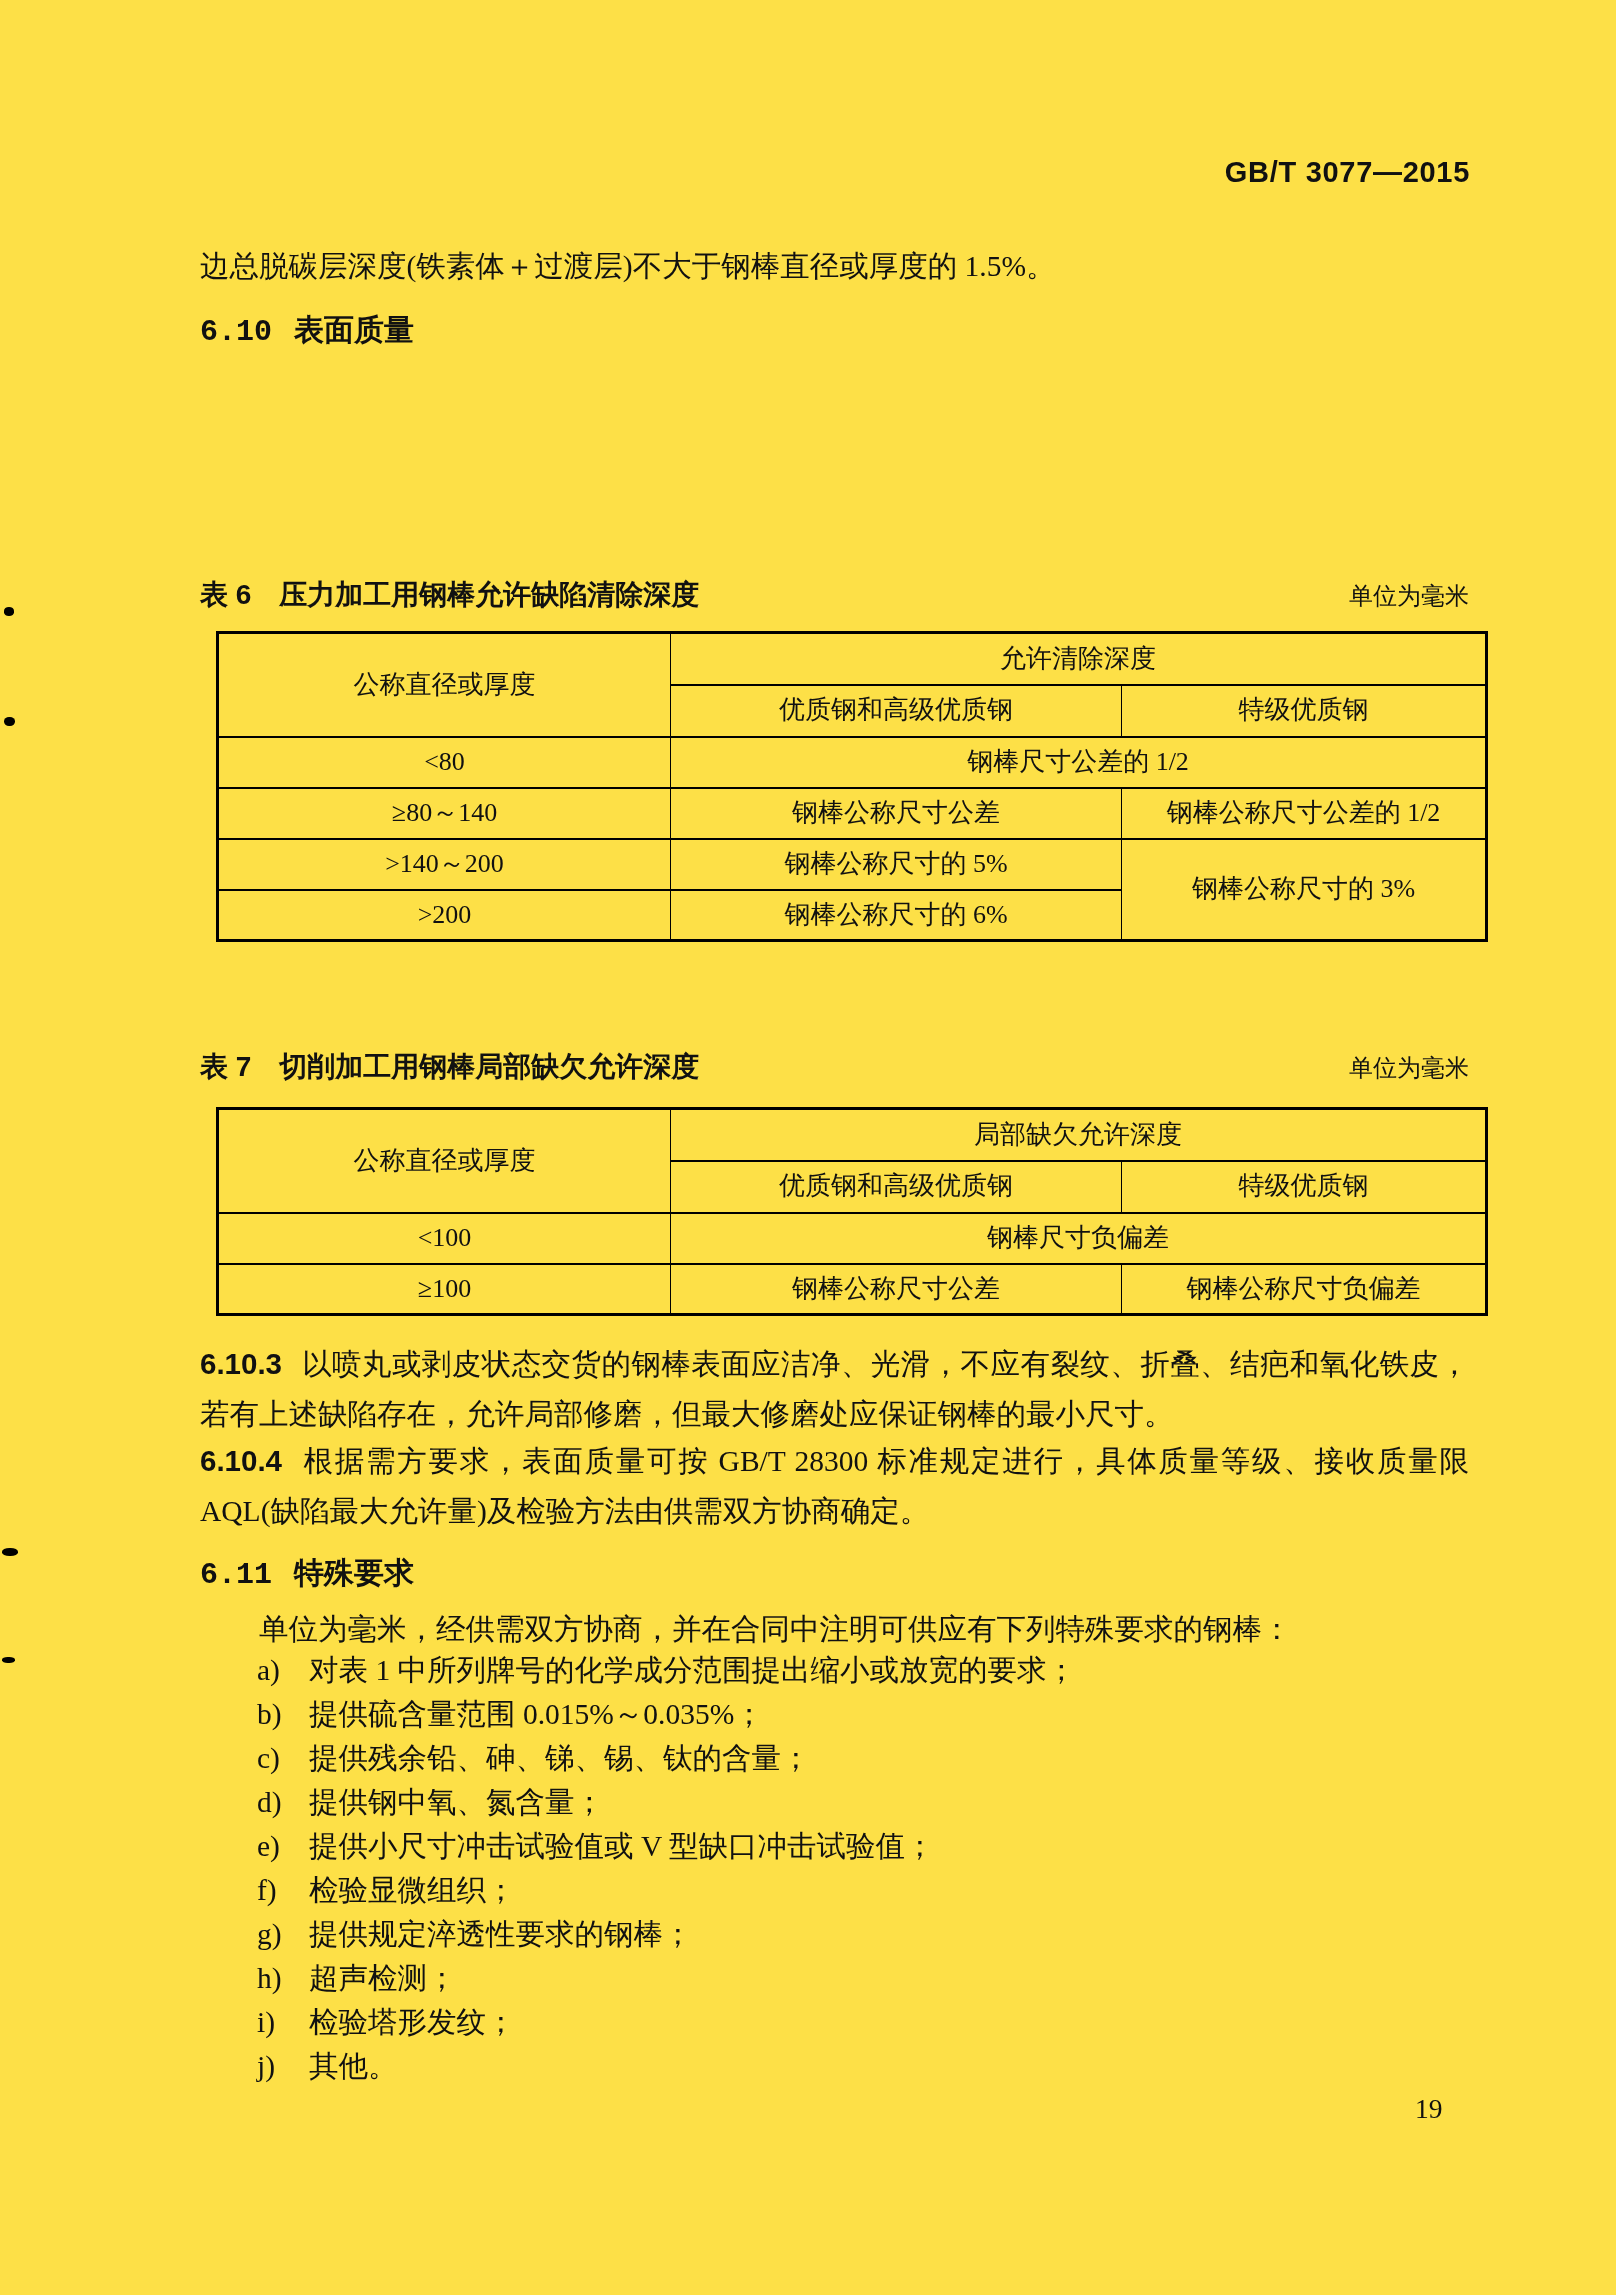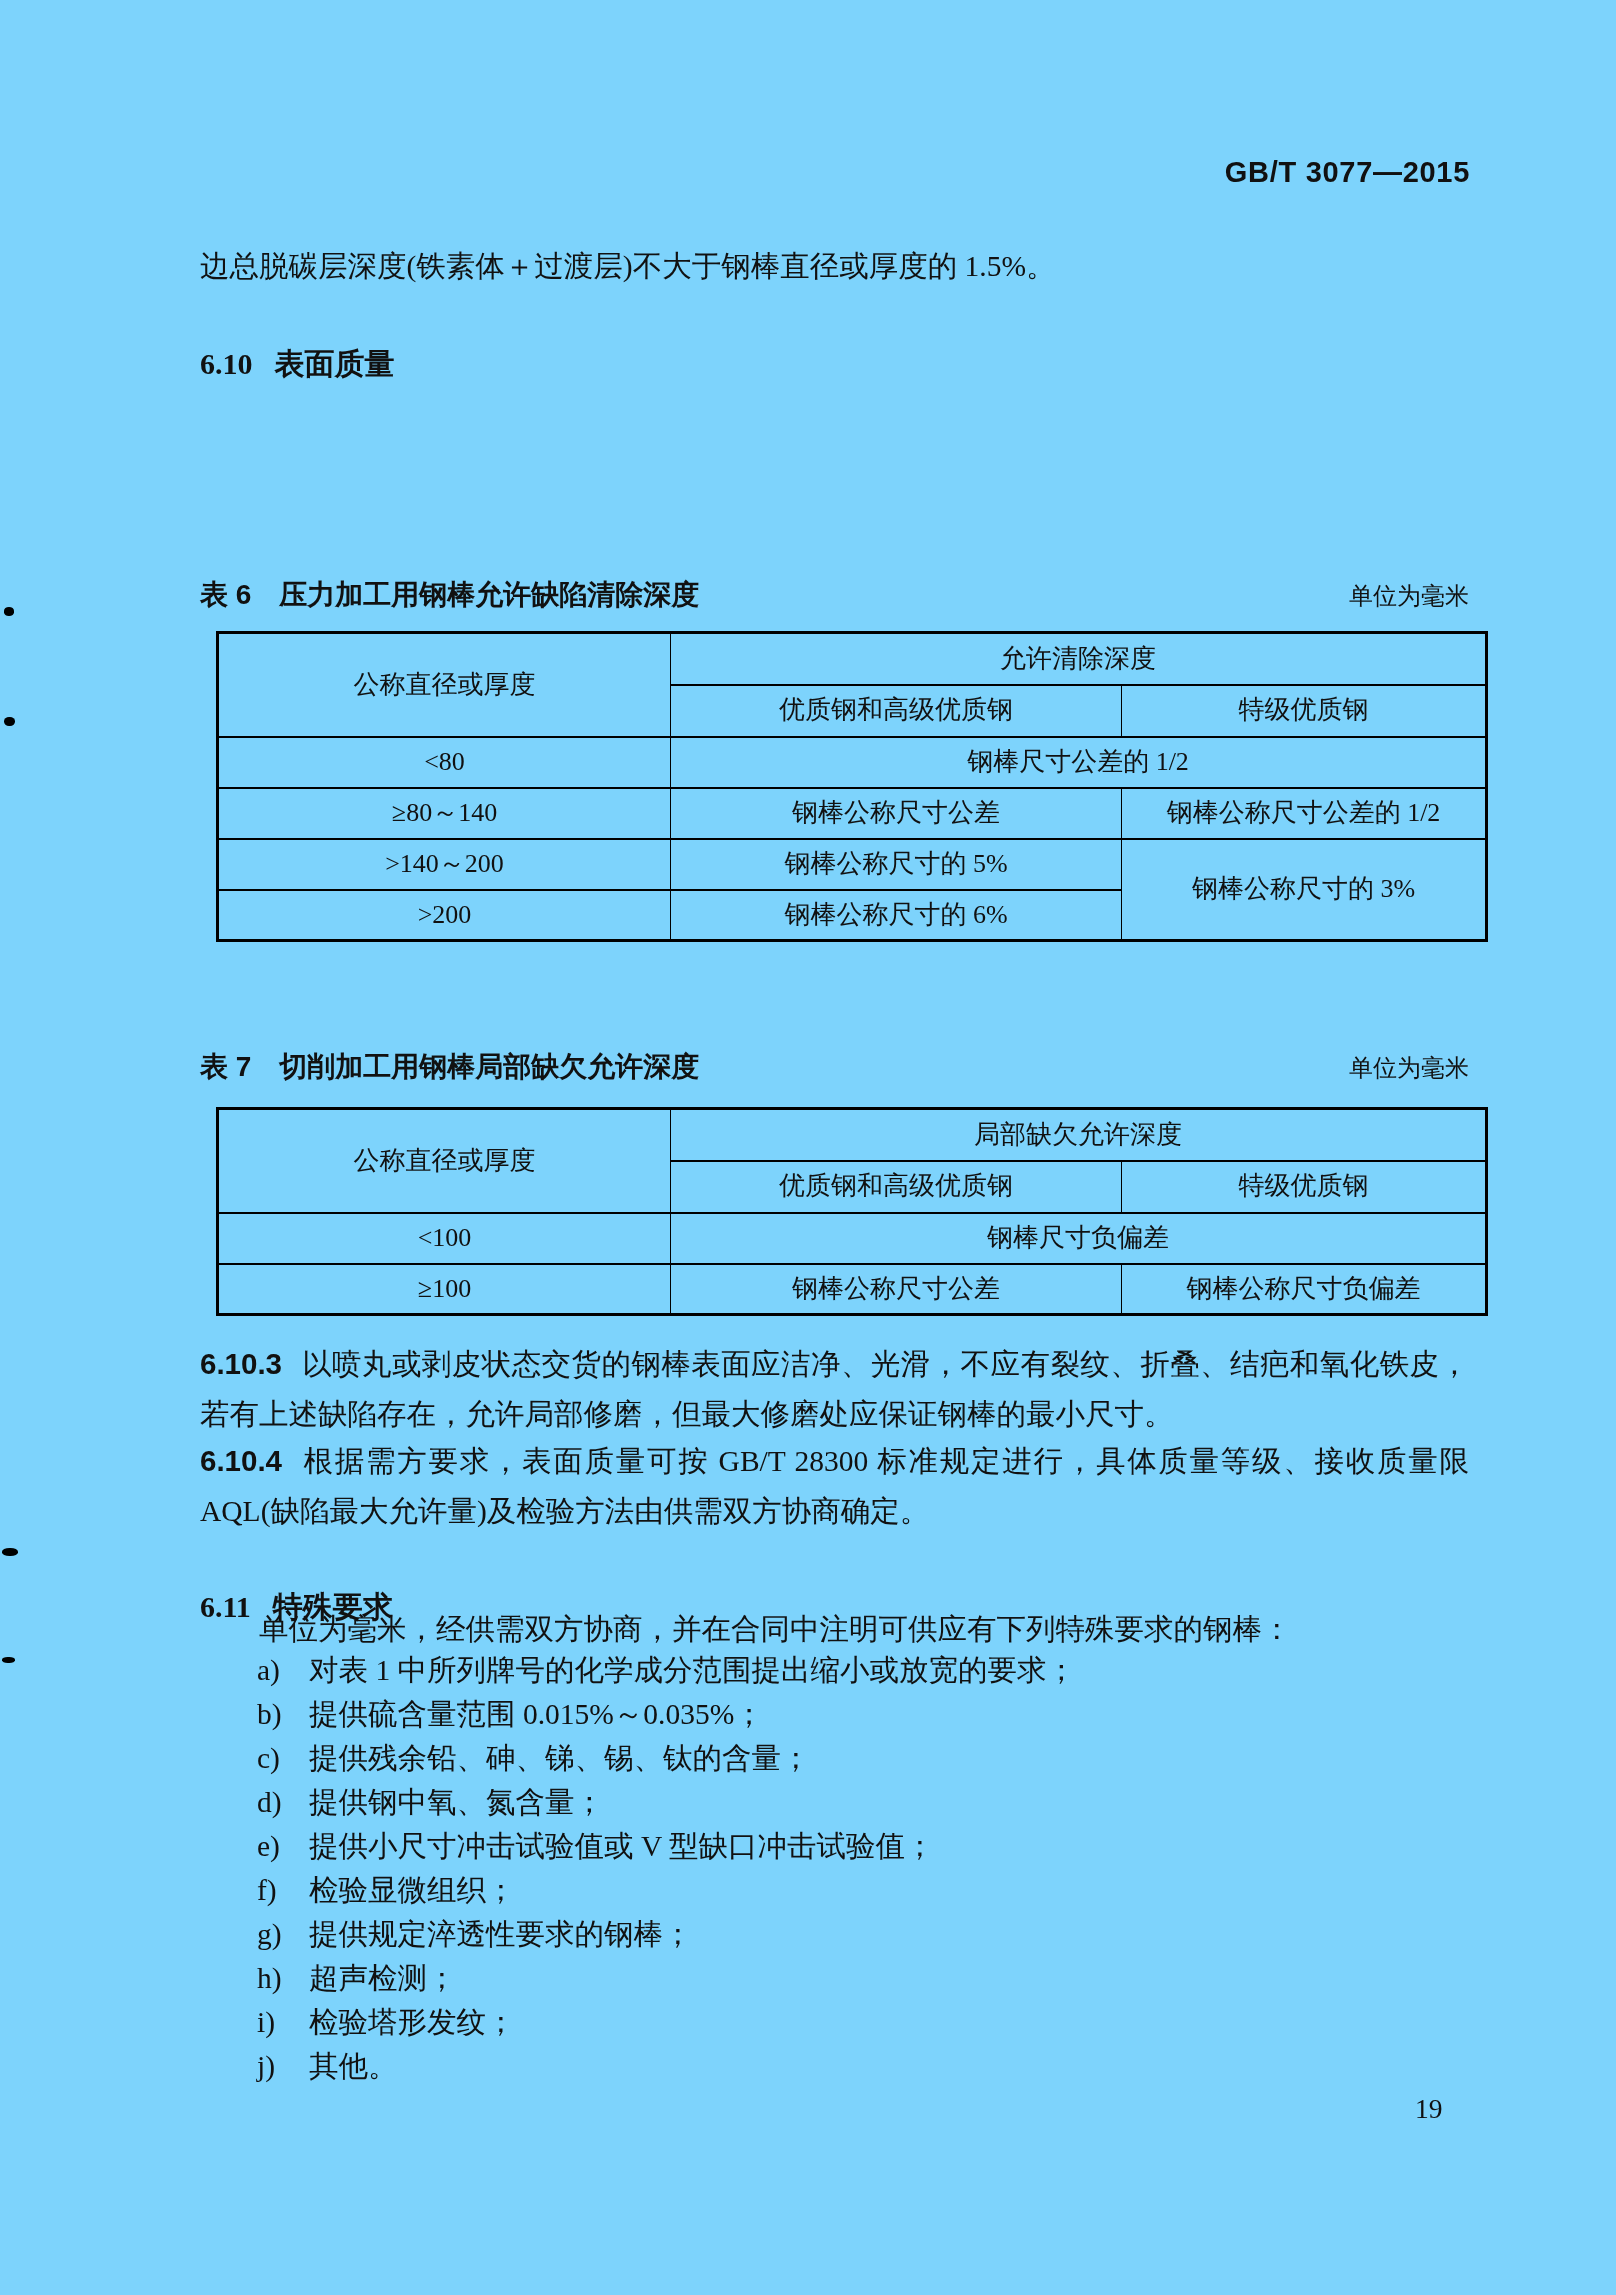--- a/index.html
+++ b/index.html
@@ -5,41 +5,41 @@
   html, body { margin: 0; padding: 0; }
   body {
     width: 1616px; height: 2295px;
     background: #ffffff;
     font-family: "Liberation Serif", serif;
     color: #111111;
   }
   .page {
     position: relative;
     width: 1616px; height: 2295px;
-    background: #7dd3fc;
+    background: #fde047;
     overflow: hidden;
   }
   .doc-header {
     position: absolute; top: 156px; right: 146px;
     font-family: "Liberation Sans", sans-serif;
     font-weight: 700; font-size: 29px; letter-spacing: 0.7px;
   }
   .block { position: absolute; left: 200px; width: 1269px; }
   .para {
     font-size: 29.5px; line-height: 50px;
     text-align: justify;
   }
   .oneline { white-space: nowrap; text-align: left; }
   .secnum {
     font-family: "Liberation Sans", sans-serif;
     font-weight: 700; margin-right: 19.7px;
   }
   .heading {
-    font-family: Liberation Serif, serif;
-    font-weight: 700; font-size: 30px; line-height: 39px; margin-top: 31px;
+    font-family: Liberation Mono, monospace;
+    font-weight: 700; font-size: 30px; line-height: 39px;
   }
   .heading .hnum { margin-right: 22px; }
   .cap-row { height: 37px; }
   .cap {
     text-align: left;
     font-family: "Liberation Sans", sans-serif;
     font-weight: 700; font-size: 28px; line-height: 37px;
   }
   .unit {
     position: absolute; right: 0; bottom: 1.3px;

